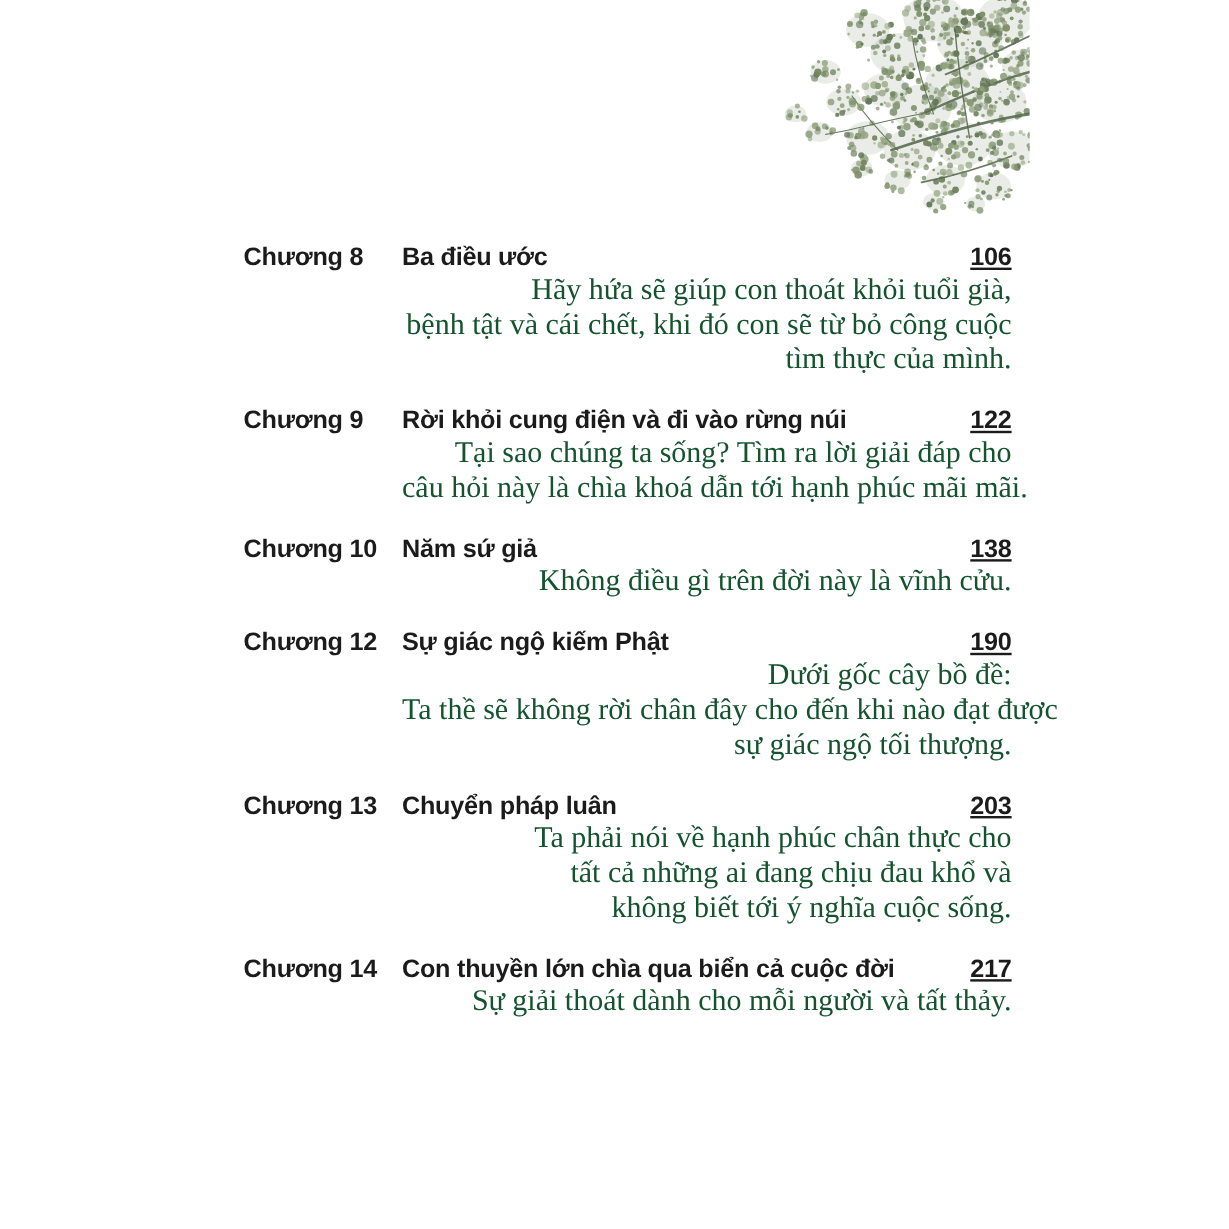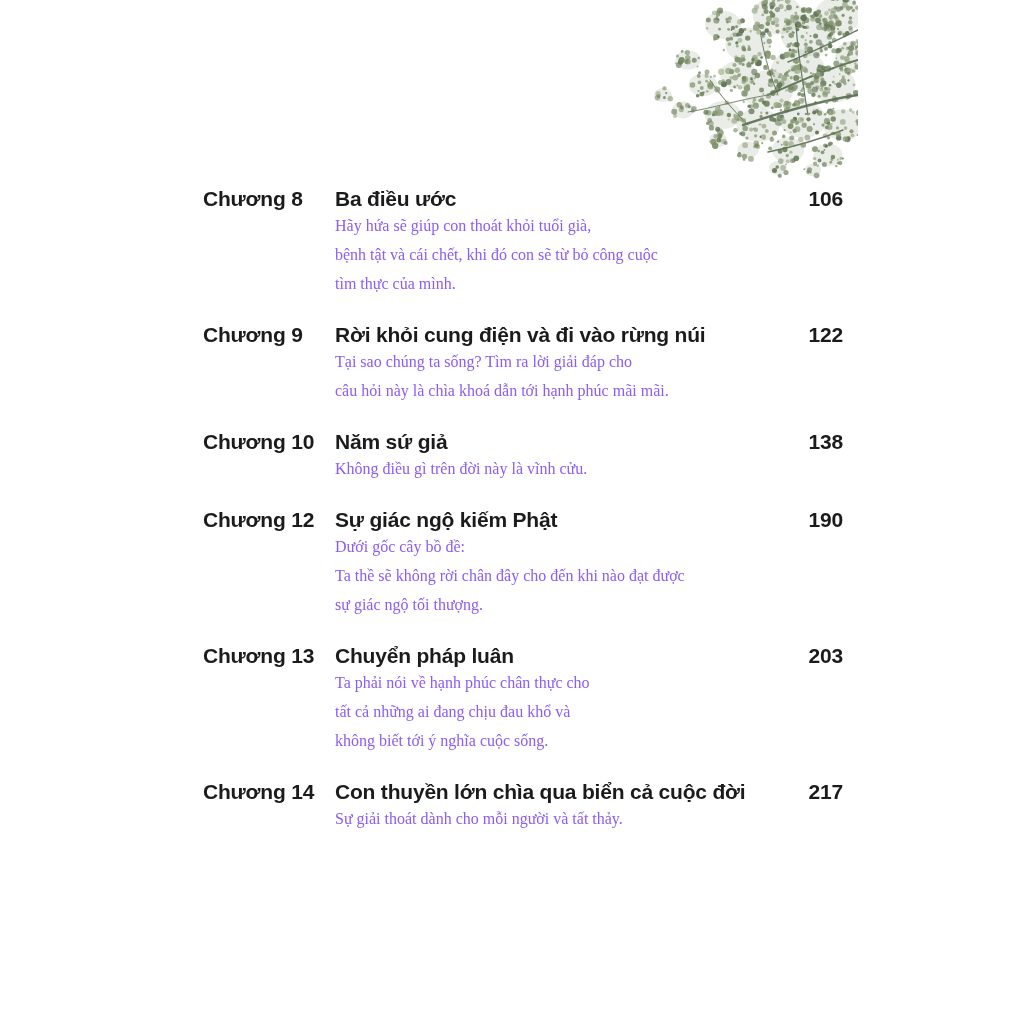--- a/index.html
+++ b/index.html
@@ -19,21 +19,21 @@
     left:628px;top:0;
     width:230px;height:185px;
     display:block;
   }
   .toc{
     position:absolute;
     left:203px;top:186px;
     width:640px;
     color:#1b1b1b;
   }
-  .entry{margin:0 0 24px 0;}
+  .entry{margin:16px 0 24px 0;}
   .entry-row{
     display:flex;
     align-items:baseline;
     line-height:25px;
     font-weight:bold;
     font-size:21px;
     letter-spacing:-0.2px;
     white-space:nowrap;
   }
   .chapter-label{
@@ -42,27 +42,29 @@
   }
   .chapter-title{
     flex:0 1 auto;
     min-width:0;
   }
   .chapter-page{
     flex:0 0 auto;
     margin-left:auto;
     text-align:center;
     padding-left:14px;
+    text-decoration:underline;
   }
   .desc{
     margin-left:132px;
     font-family:"Liberation Serif","DejaVu Serif",serif;
-    font-size:16px;
+    font-size:25px;
     line-height:29px;
-    color:#8b5cf6;
+    color:#14532d;
+    text-align:right;
   }
   .desc-line{white-space:nowrap;}
 </style>
 </head>
 <body>
 
 <div class="page">
 
   <svg class="tree" id="tree-svg" viewBox="0 0 230 185" aria-hidden="true">
       <ellipse cx="210" cy="15" rx="23.400000000000002" ry="18.2" fill="#7e9069" opacity="0.16"></ellipse>

